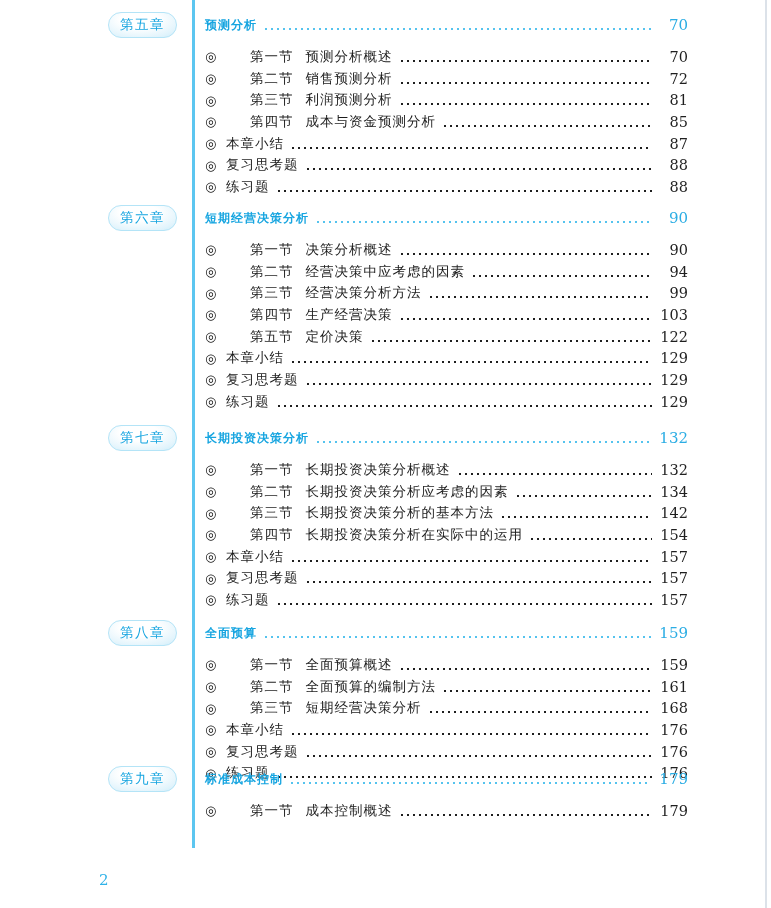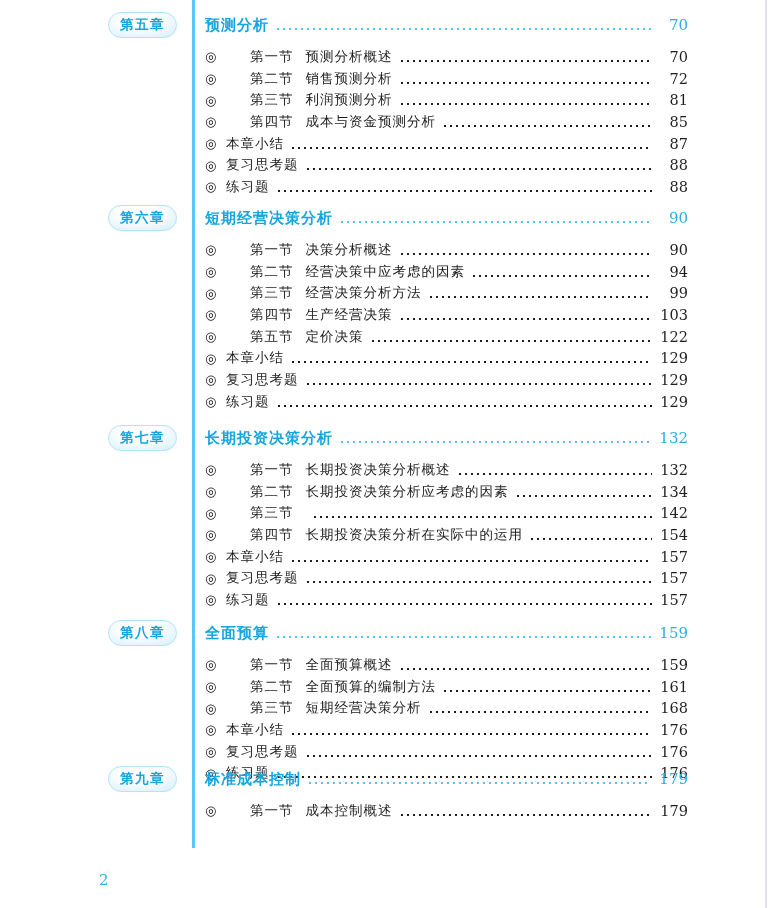--- a/index.html
+++ b/index.html
@@ -9,24 +9,24 @@
   }
   .edge-line{position:absolute;right:4px;top:0;width:2px;height:908px;background:#dce2e9;}
   .divider{position:absolute;left:192px;top:0;width:3px;height:848px;background:#5cc6f0;}
   .chapter{position:absolute;left:108px;width:580px;}
   .badge{
     position:absolute;left:0;top:0;width:69px;height:26px;border-radius:13px;
     box-sizing:border-box;border:1px solid #b4e4f7;
     background:radial-gradient(ellipse 130% 160% at 45% 28%,#ffffff 22%,#e2f4fc 48%,#b5e4f7 78%,#84cff1 100%);
     display:flex;align-items:center;justify-content:center;
   }
-  .badge-label{font-size:13.5px;font-weight:700;color:#17a5e0;letter-spacing:1.5px;}
+  .badge-label{font-size:13.5px;font-weight:400;color:#17a5e0;letter-spacing:1.5px;}
   .content{margin-left:97px;}
   .trow{display:flex;align-items:center;height:26px;}
-  .ctitle{font-size:15px;font-weight:700;color:#17a5e0;letter-spacing:1px;white-space:nowrap;}
+  .ctitle{font-size:12px;font-weight:700;color:#17a5e0;letter-spacing:1px;white-space:nowrap;}
   .leader{
     flex:1;height:2px;margin:0 8px;align-self:center;transform:translateY(4px);
     background:repeating-linear-gradient(to right,#1f1f1f 0 2px,transparent 2px 6px);
   }
   .leader.cyan{background:repeating-linear-gradient(to right,#55c3ee 0 2px,transparent 2px 6px);}
   .num{
     min-width:28px;text-align:right;font-family:"DejaVu Serif","Liberation Serif",serif;
     font-size:14.5px;color:#1f1f1f;white-space:nowrap;
   }
   .trow .num{color:#2badе4;}
@@ -205,20 +205,21 @@
           <div class="srow">
     <span class="bullet">◎</span>
     <span class="slabel">第二节</span>
     <span class="stitle">长期投资决策分析应考虑的因素</span>
     <span class="leader"></span>
     <span class="num">134</span>
   </div>
           <div class="srow">
     <span class="bullet">◎</span>
     <span class="slabel">第三节</span>
+    <span class="stitle">长期投资决策分析的基本方法</span>
     <span class="leader"></span>
     <span class="num">142</span>
   </div>
           <div class="srow">
     <span class="bullet">◎</span>
     <span class="slabel">第四节</span>
     <span class="stitle">长期投资决策分析在实际中的运用</span>
     <span class="leader"></span>
     <span class="num">154</span>
   </div>

